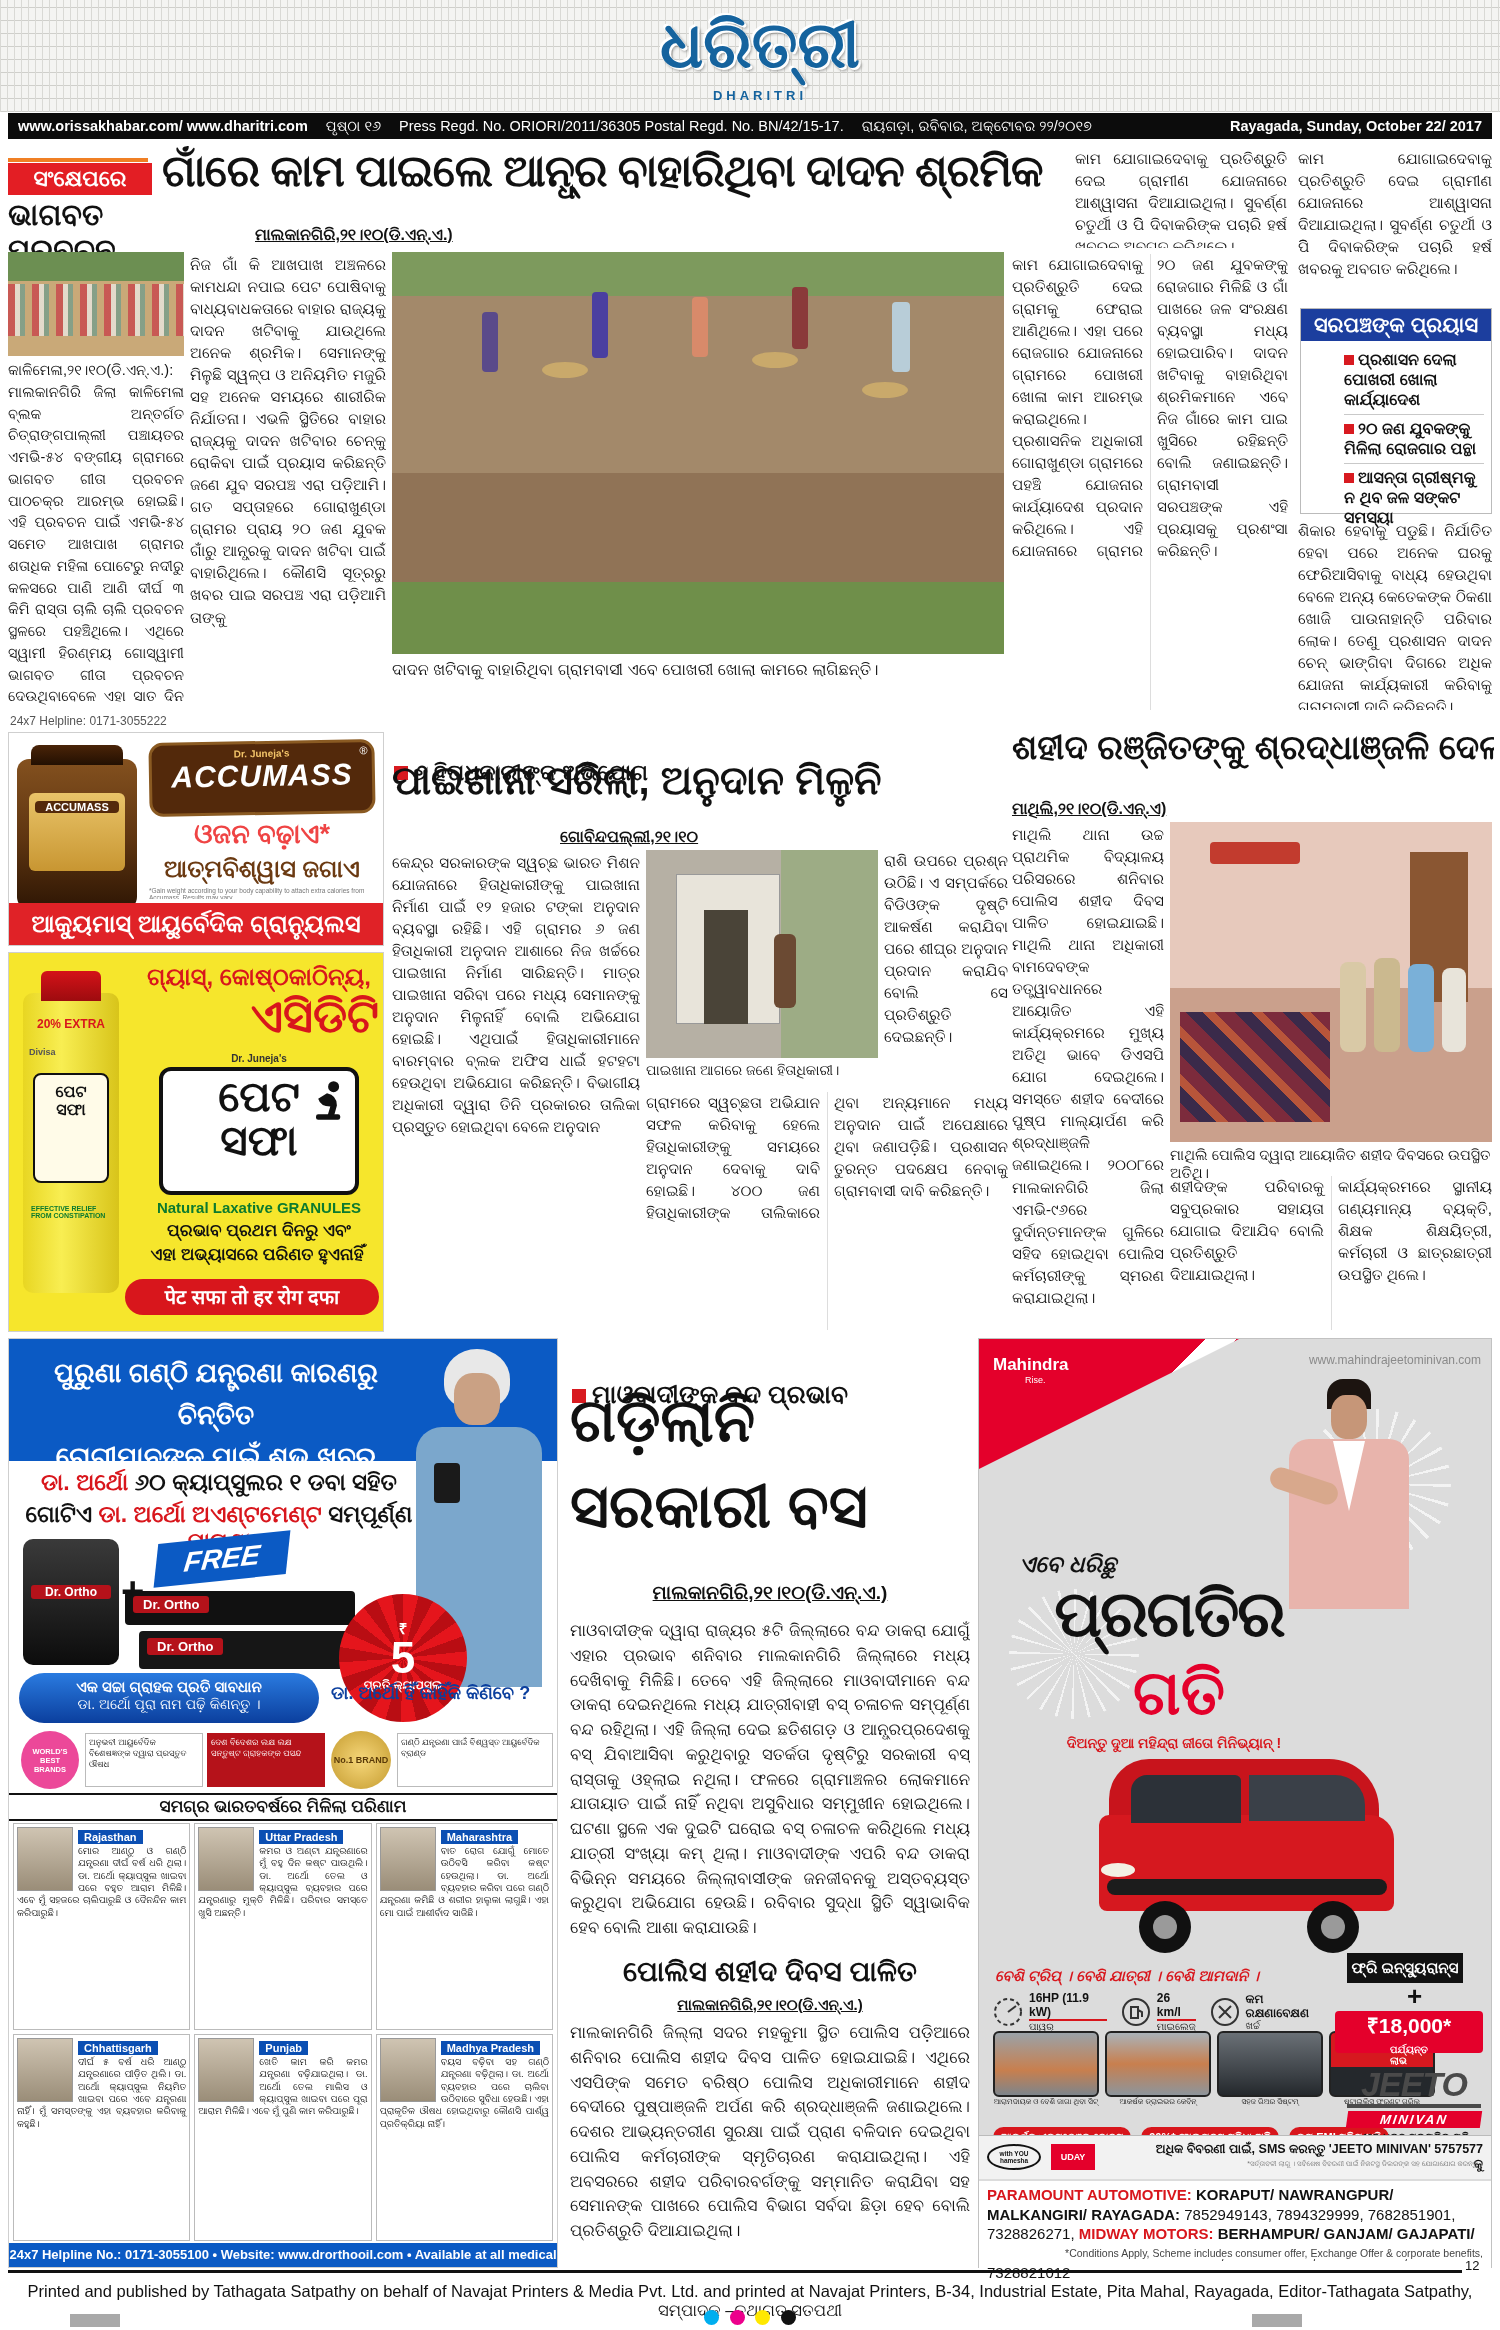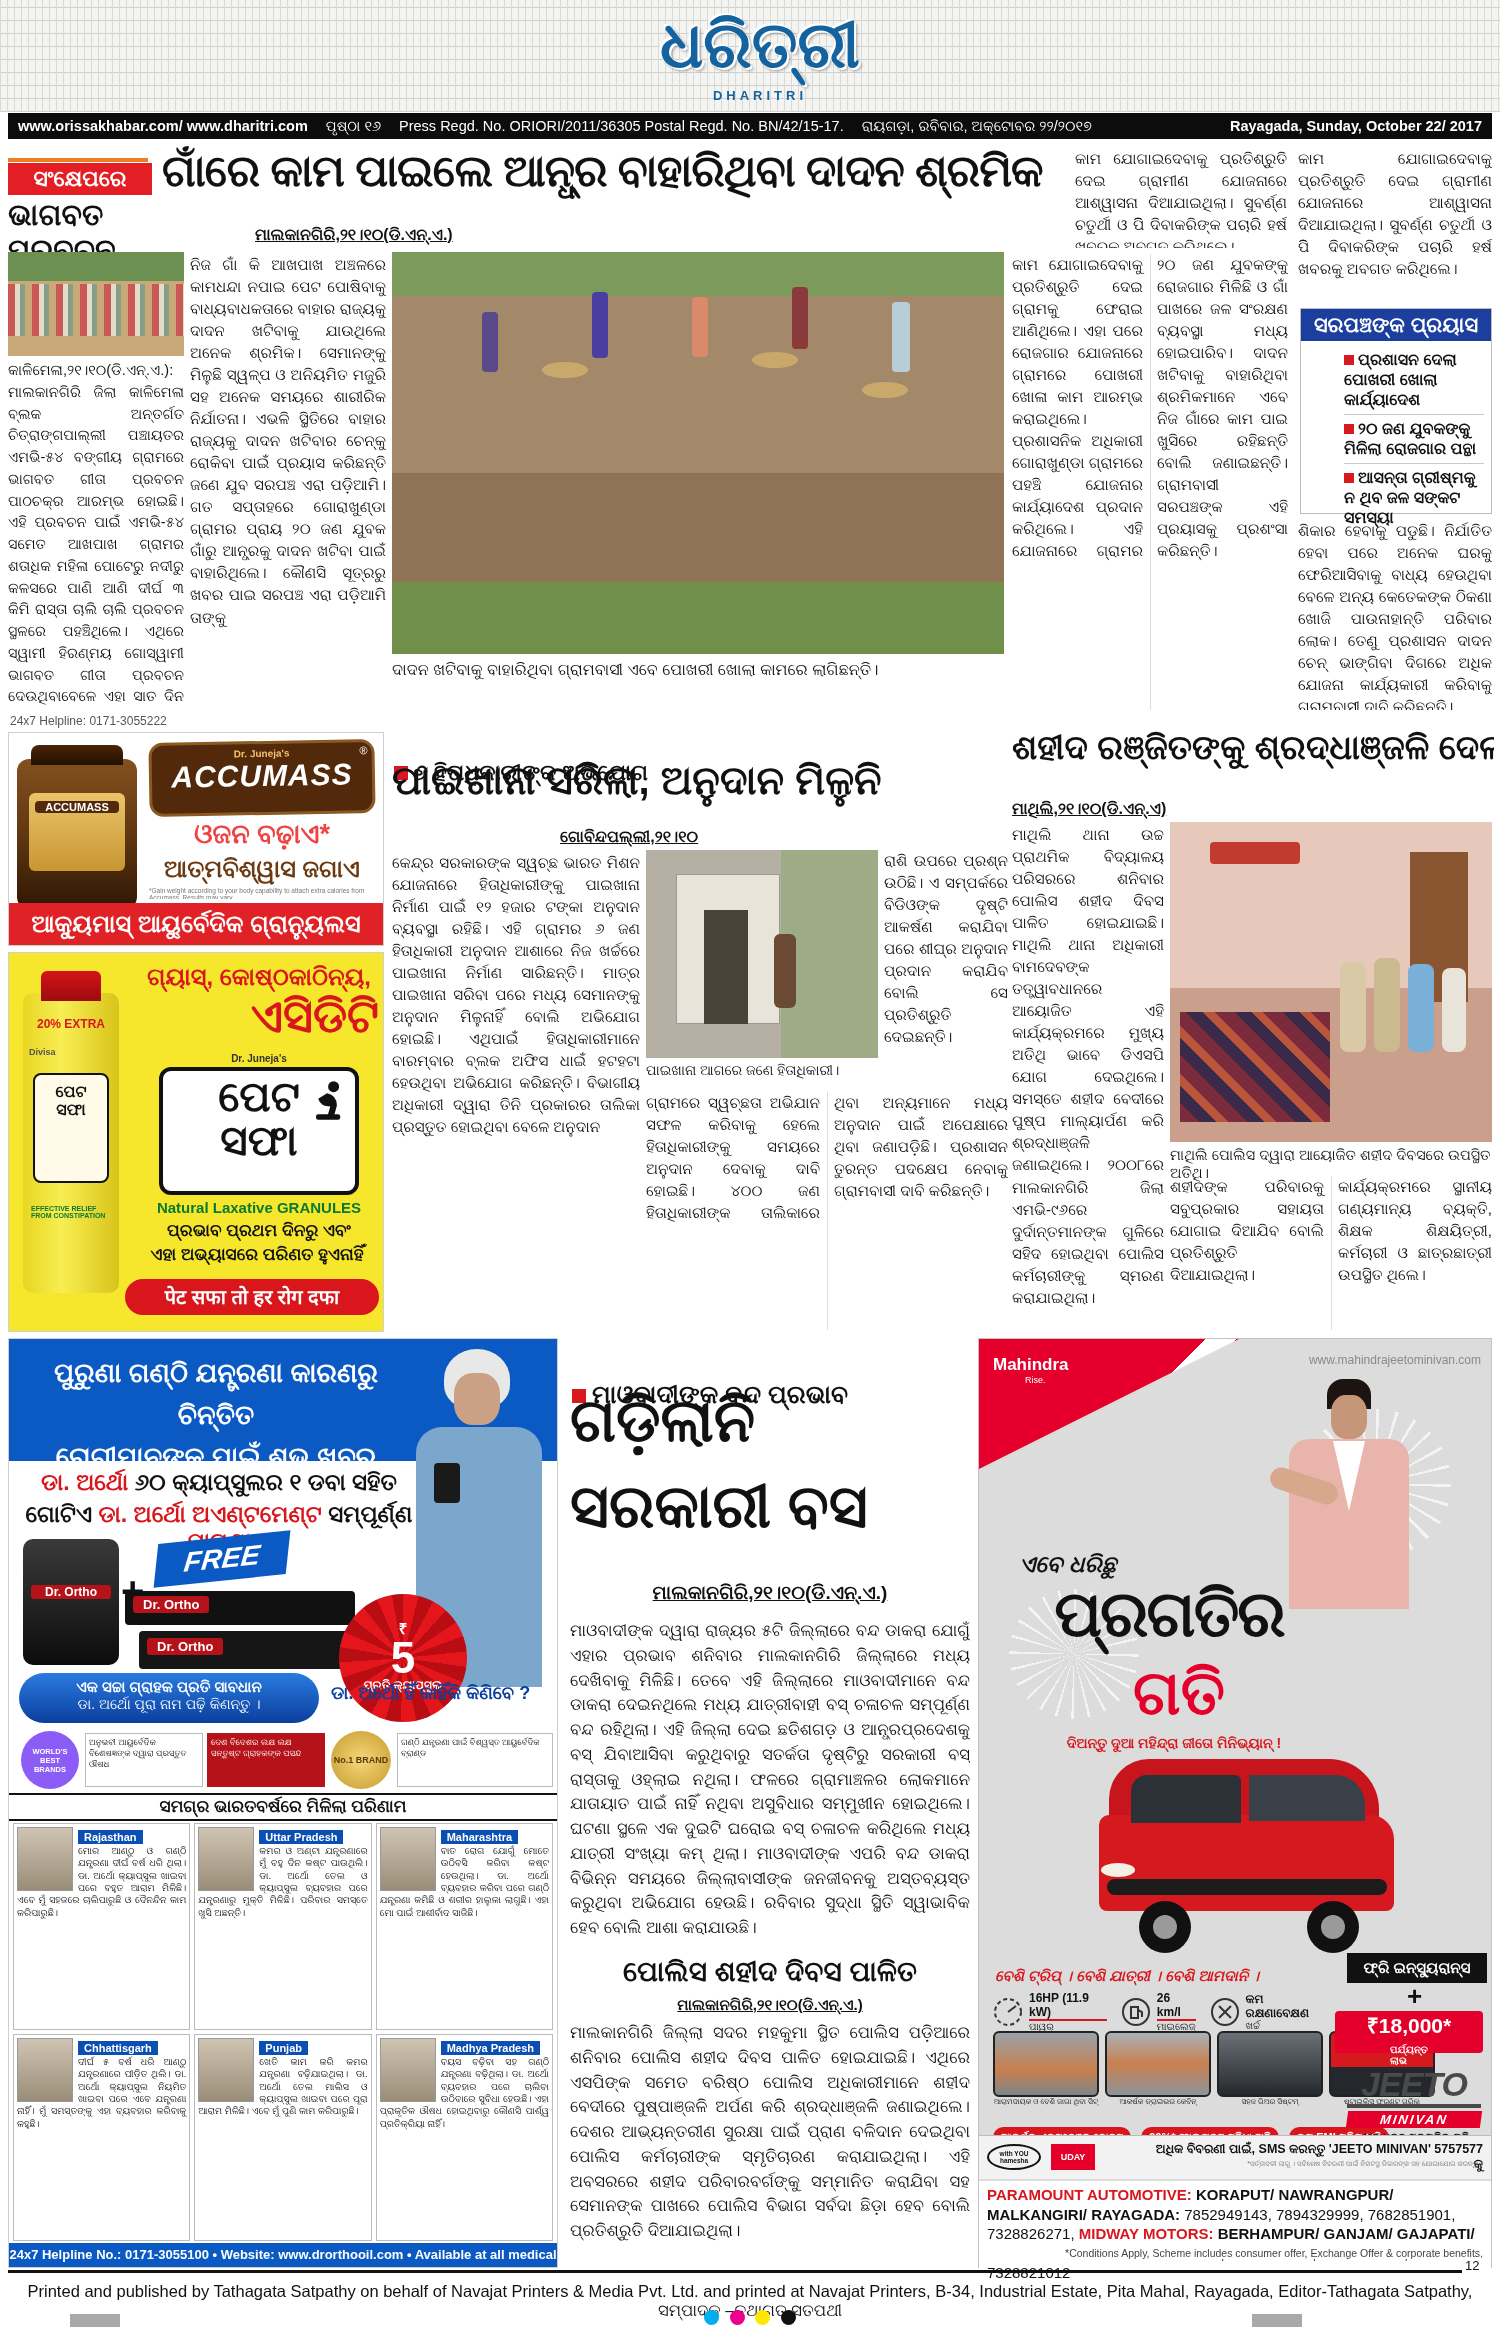--- a/index.html
+++ b/index.html
@@ -261,21 +261,21 @@
     <div class="abs star" style="left:330px;top:255px;width:128px;height:128px">
       <div style="padding-top:24px;font-size:15px;font-weight:bold"><span>₹</span></div>
       <div style="font-size:44px;font-weight:800;line-height:.9">5</div>
       <div style="font-size:12px;font-weight:bold"><span>ପ୍ରତି</span> <span>କ୍ୟାପ୍ସୁଲ</span></div>
     </div>
     <div class="abs ortho-pill" style="left:10px;top:334px;width:300px;height:50px;padding-top:5px">
       <div style="font-size:15px;font-weight:bold">ଏକ ସଚ୍ଚା ଗ୍ରାହକ ପ୍ରତି ସାବଧାନ</div>
       <div style="font-size:14px">ଡା. ଅର୍ଥୋ ପୂରା ନାମ ପଢ଼ି କିଣନ୍ତୁ ।</div>
     </div>
     <div class="abs" style="left:322px;top:344px;width:226px;font-size:18px;font-weight:800;color:#0b3f9e">ଡା. ଅର୍ଥୋ ହିଁ କାହିଁକି କିଣିବେ ?</div>
-    <div class="abs" style="left:12px;top:392px;width:58px;height:58px;background:#8b5cf6;border-radius:50%;color:#fff;font-size:7.5px;font-weight:bold;text-align:center;display:flex;align-items:center;padding:4px">WORLD'S BEST BRANDS</div>
+    <div class="abs" style="left:12px;top:392px;width:58px;height:58px;background:#ec4899;border-radius:50%;color:#fff;font-size:7.5px;font-weight:bold;text-align:center;display:flex;align-items:center;padding:4px">WORLD'S BEST BRANDS</div>
     <div class="abs tbox" style="left:76px;top:394px;width:118px;height:54px;font-size:8.5px">ଅନୁଭବୀ ଆୟୁର୍ବେଦିକ ବିଶେଷଜ୍ଞଙ୍କ ଦ୍ୱାରା ପ୍ରସ୍ତୁତ ଔଷଧ</div>
     <div class="abs tbox" style="left:198px;top:394px;width:118px;height:54px;font-size:8.5px;background:#b5121a;color:#fff;border-color:#b5121a">ଦେଶ ବିଦେଶର ଲକ୍ଷ ଲକ୍ଷ ସନ୍ତୁଷ୍ଟ ଗ୍ରାହକଙ୍କ ପସନ୍ଦ</div>
     <div class="abs" style="left:322px;top:392px;width:60px;height:58px;background:radial-gradient(#f6d77a,#c49a2e);border-radius:50%;font-size:9px;font-weight:800;color:#5a3a08;text-align:center;display:flex;align-items:center;justify-content:center">No.1 BRAND</div>
     <div class="abs tbox" style="left:388px;top:394px;width:156px;height:54px;font-size:8.5px">ଗଣ୍ଠି ଯନ୍ତ୍ରଣା ପାଇଁ ବିଶ୍ୱସ୍ତ ଆୟୁର୍ବେଦିକ ବ୍ରାଣ୍ଡ</div>
     <div class="abs" style="left:0;top:454px;width:548px;border-top:2px solid #111;border-bottom:2px solid #111;text-align:center;font-size:17px;font-weight:800;padding:2px 0">ସମଗ୍ର ଭାରତବର୍ଷରେ ମିଳିଲା ପରିଣାମ</div>
     <div class="abs" style="left:4px;top:484px;width:540px;height:418px;display:grid;grid-template-columns:repeat(3,1fr);grid-template-rows:repeat(2,1fr);gap:4px">
       <div class="tbox"><div class="tphoto"></div><span class="tstate">Rajasthan</span><div class="ttext">ମୋର ଆଣ୍ଠୁ ଓ ଗଣ୍ଠି ଯନ୍ତ୍ରଣା ଦୀର୍ଘ ବର୍ଷ ଧରି ଥିଲା। ଡା. ଅର୍ଥୋ କ୍ୟାପ୍ସୁଲ ଖାଇବା ପରେ ବହୁତ ଆରାମ ମିଳିଛି। ଏବେ ମୁଁ ସହଜରେ ଚାଲିପାରୁଛି ଓ ଦୈନନ୍ଦିନ କାମ କରିପାରୁଛି।</div></div>
       <div class="tbox"><div class="tphoto"></div><span class="tstate">Uttar Pradesh</span><div class="ttext">କମର ଓ ଅଣ୍ଟା ଯନ୍ତ୍ରଣାରେ ମୁଁ ବହୁ ଦିନ କଷ୍ଟ ପାଉଥିଲି। ଡା. ଅର୍ଥୋ ତେଲ ଓ କ୍ୟାପ୍ସୁଲ ବ୍ୟବହାର ପରେ ଯନ୍ତ୍ରଣାରୁ ମୁକ୍ତି ମିଳିଛି। ପରିବାର ସମସ୍ତେ ଖୁସି ଅଛନ୍ତି।</div></div>
       <div class="tbox"><div class="tphoto"></div><span class="tstate">Maharashtra</span><div class="ttext">ବାତ ରୋଗ ଯୋଗୁଁ ମୋତେ ଉଠିବସି କରିବା କଷ୍ଟ ହେଉଥିଲା। ଡା. ଅର୍ଥୋ ବ୍ୟବହାର କରିବା ପରେ ଗଣ୍ଠି ଯନ୍ତ୍ରଣା କମିଛି ଓ ଶରୀର ହାଲୁକା ଲାଗୁଛି। ଏହା ମୋ ପାଇଁ ଆଶୀର୍ବାଦ ସାଜିଛି।</div></div>
       <div class="tbox"><div class="tphoto"></div><span class="tstate">Chhattisgarh</span><div class="ttext">ଦୀର୍ଘ ୫ ବର୍ଷ ଧରି ଆଣ୍ଠୁ ଯନ୍ତ୍ରଣାରେ ପୀଡ଼ିତ ଥିଲି। ଡା. ଅର୍ଥୋ କ୍ୟାପ୍ସୁଲ ନିୟମିତ ଖାଇବା ପରେ ଏବେ ଯନ୍ତ୍ରଣା ନାହିଁ। ମୁଁ ସମସ୍ତଙ୍କୁ ଏହା ବ୍ୟବହାର କରିବାକୁ କହୁଛି।</div></div>
@@ -378,21 +378,21 @@
           <div style="width:106px;height:66px;background:linear-gradient(180deg,#d6181f 55%,#24282c 55%);border:2px solid #222;border-radius:6px"></div>
           <div style="width:106px;font-size:7.5px;text-align:center">ଷ୍ଟାଇଲିସ୍ ଫ୍ରଣ୍ଟ ଗ୍ରିଲ୍</div>
         </div>
     </div>
     <div class="abs" style="left:14px;top:788px;display:flex;gap:10px">
       <div class="pillr">ଆକର୍ଷକ ଏକ୍ସଚେଞ୍ଜ ବୋନସ</div>
       <div class="pillr">90%* ଫାଇନାନ୍ସ ସୁବିଧା ଅଛି</div>
       <div class="pillr">କମ EMI ସ୍କିମ୍ ଅଛି</div>
     </div>
     <div class="abs" style="left:16px;top:822px;font-size:9px;color:#555">ପାଖ ଡିଲରଙ୍କୁ ସମ୍ପର୍କ କରନ୍ତୁ ଓ ଟେଷ୍ଟ ଡ୍ରାଇଭ୍ ନିଅନ୍ତୁ ।</div>
-    <div class="abs blackbox" style="left:368px;top:614px;width:140px;height:30px;font-size:15px;line-height:30px">ଫ୍ରି ଇନ୍ସ୍ୟୁରାନ୍ସ</div>
+    <div class="abs blackbox" style="left:368px;top:614px;width:116px;height:30px;font-size:15px;line-height:30px">ଫ୍ରି ଇନ୍ସ୍ୟୁରାନ୍ସ</div>
     <div class="abs" style="left:428px;top:642px;font-size:26px;font-weight:800">+</div>
     <div class="abs redbox" style="left:356px;top:672px;width:148px;height:42px;border-radius:4px;display:flex;align-items:center;padding:0 6px;gap:5px">
       <span style="font-size:21px;font-weight:800">₹18,000*</span>
       <span style="font-size:10px;font-weight:bold;line-height:1.1"><span>ପର୍ଯ୍ୟନ୍ତ</span><br><span>ଲାଭ</span></span>
     </div>
     <div class="abs" style="left:368px;top:726px;width:134px;text-align:center">
       <div style="font-size:34px;font-weight:800;font-style:italic;color:#4a4a4a;letter-spacing:-1px;border-bottom:4px solid #4a4a4a">JEETO</div>
       <div class="mini-chip" style="margin-top:3px;font-size:13px;padding:1px 0;transform:skew(-8deg)">MINIVAN</div>
       <div style="font-size:11px;font-weight:bold;margin-top:3px">ଏବେ ଧରଛୁ ପ୍ରଗତିର ଗତି</div>
     </div>

